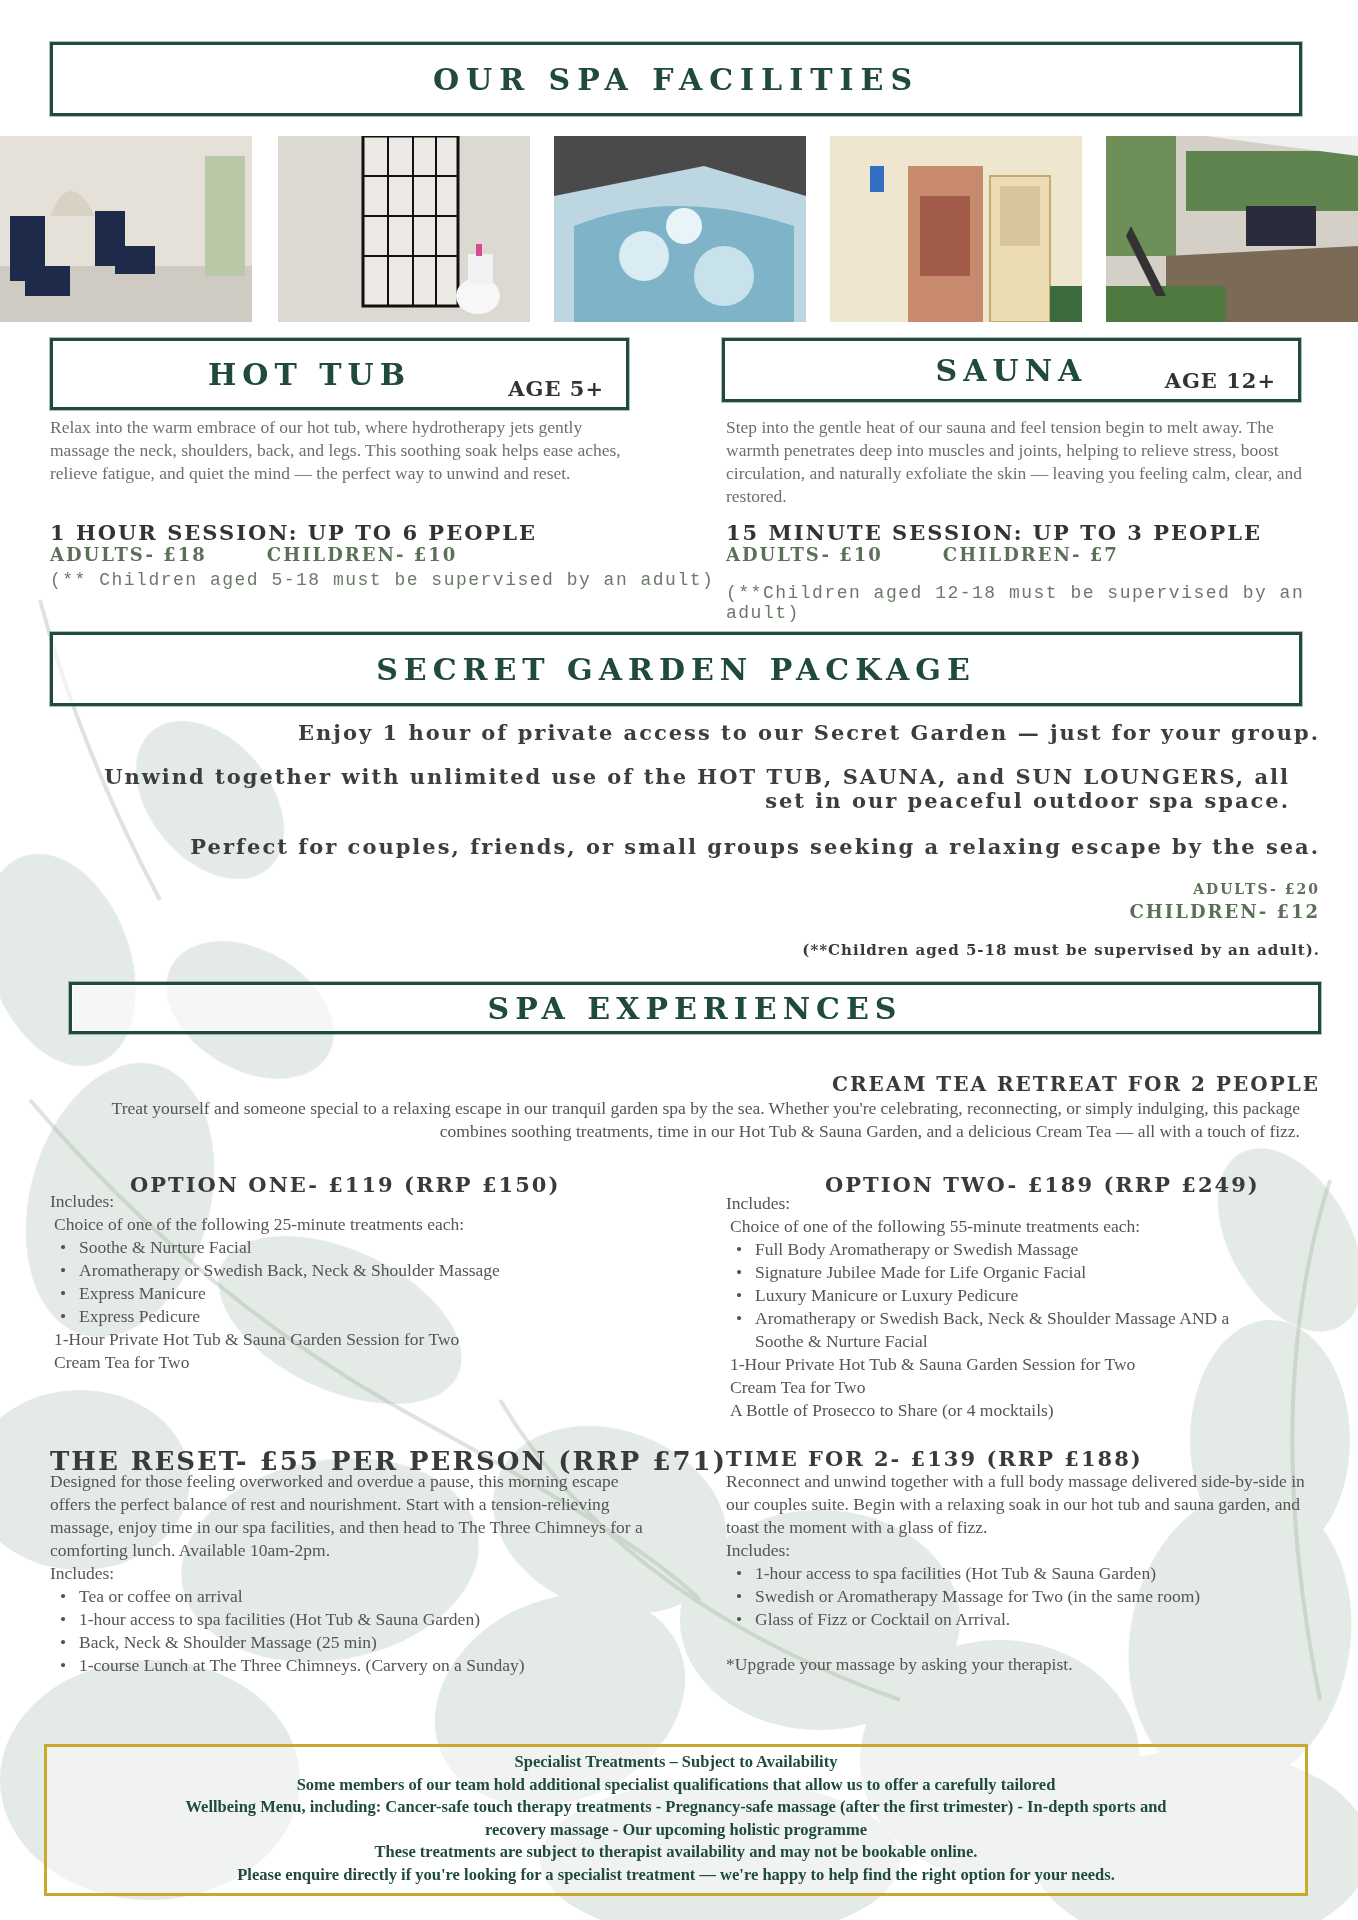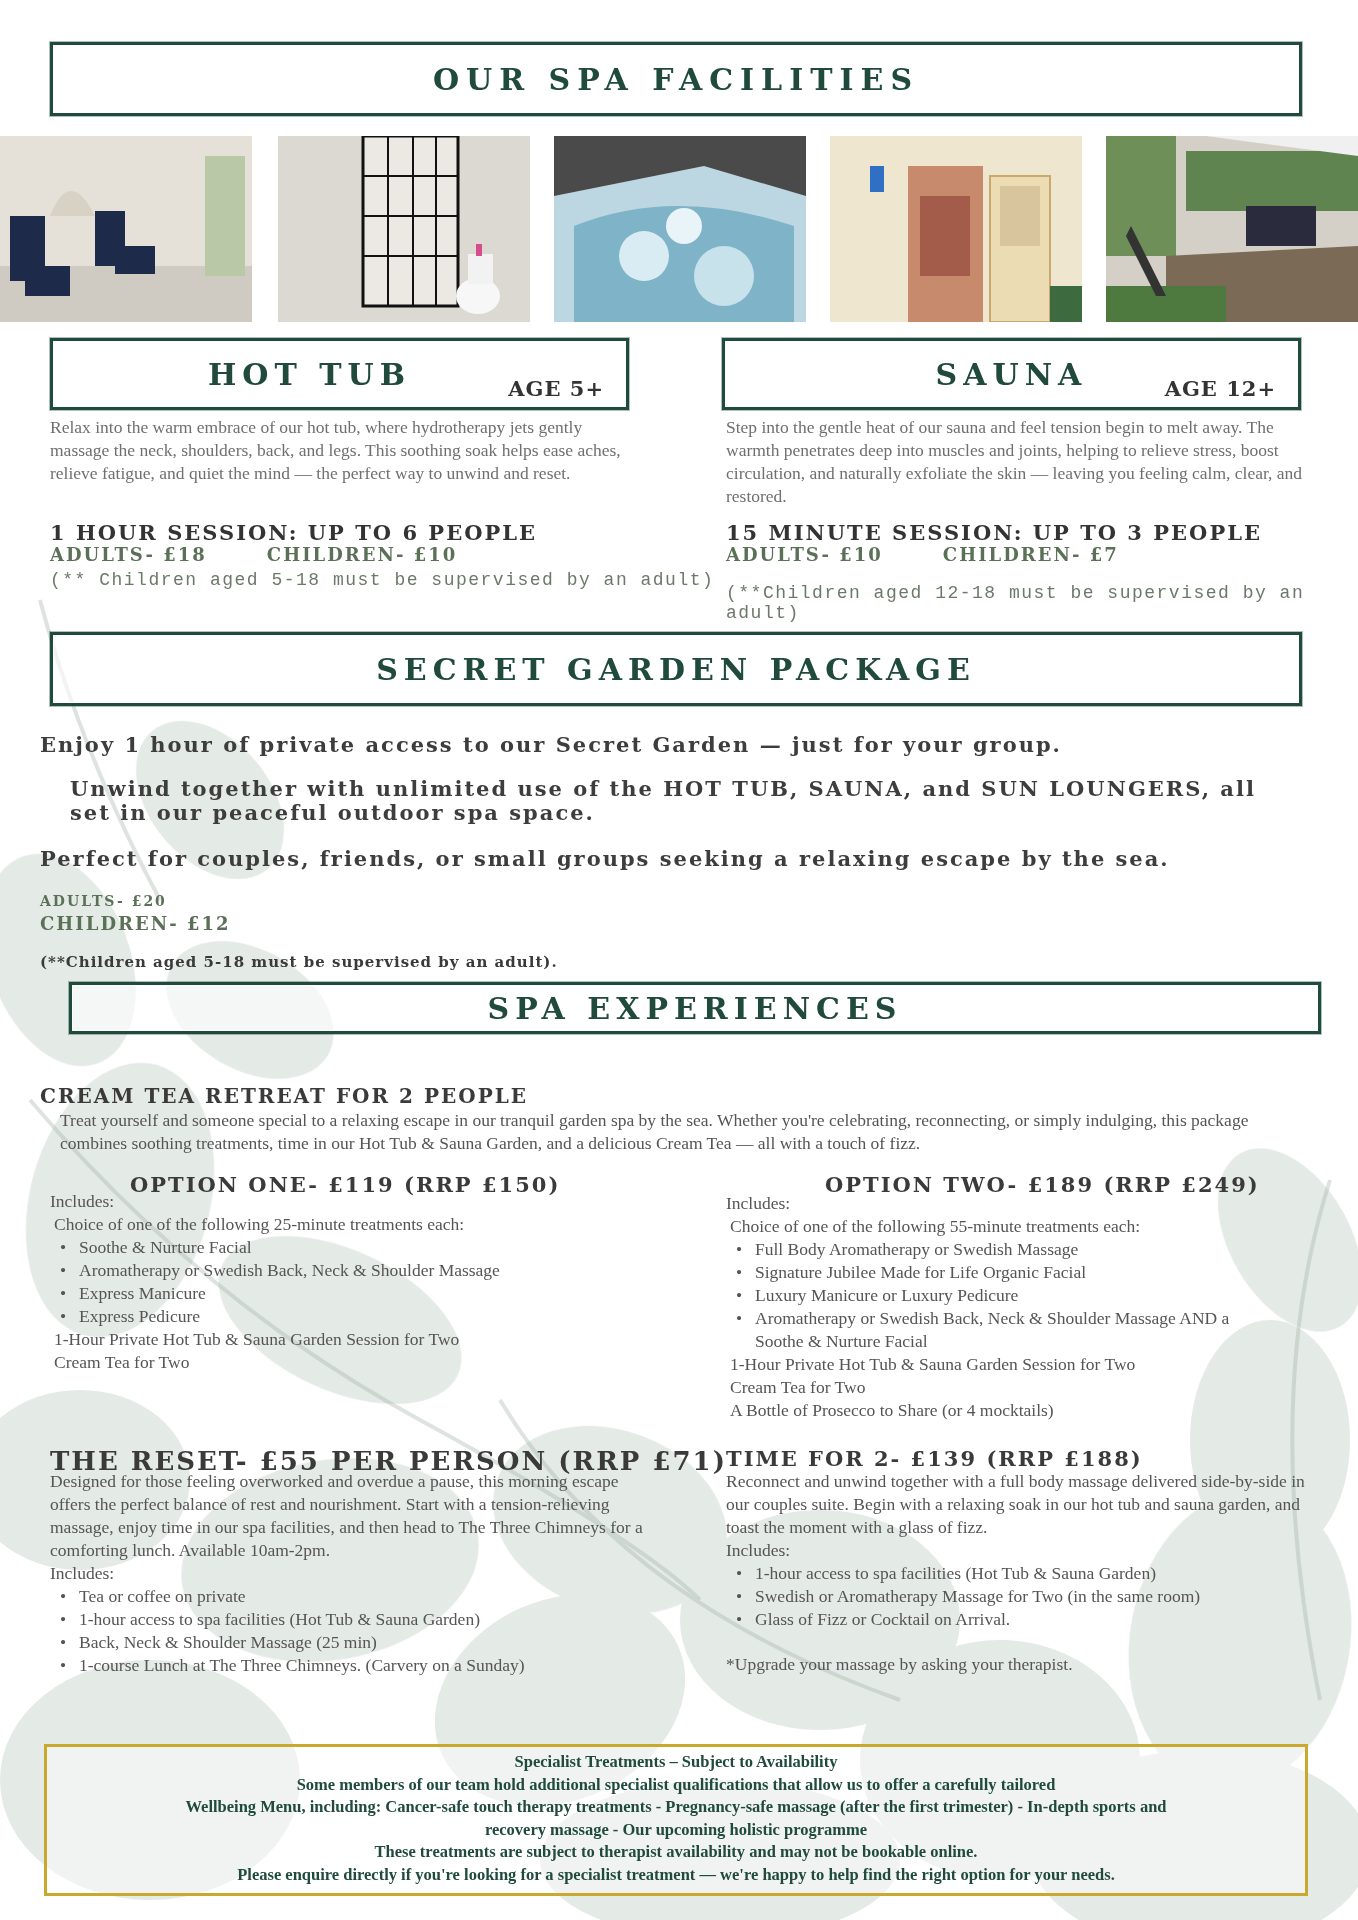--- a/index.html
+++ b/index.html
@@ -34,21 +34,21 @@
     font-size: 21px; color: #333; letter-spacing: 1px;
   }
   .photo { position: absolute; top: 136px; height: 186px; overflow: hidden; }
   .photo svg { width: 100%; height: 100%; display: block; }
 
   .desc { position: absolute; font-family: "Liberation Serif", serif; font-size: 17.5px; line-height: 23px; color: #6f6f6f; }
   .session { position: absolute; font-family: "DejaVu Serif", serif; font-weight: bold; font-size: 21px; letter-spacing: 2px; color: #333; text-align: center; }
   .prices { position: absolute; font-family: "DejaVu Serif", serif; font-weight: bold; font-size: 18px; letter-spacing: 2px; color: #5b7157; display: flex; gap: 60px; }
   .note { position: absolute; font-family: Liberation Mono, monospace; font-size: 18px; letter-spacing: 1.5px; color: #6b7a68; }
 
-  .center-line { position: absolute; left: 40px; width: 1280px; text-align: left; font-family: "DejaVu Serif", serif; font-weight: bold; color: #3d3d3d; letter-spacing: 2px; margin-top: 12px; }
+  .center-line { position: absolute; left: 40px; width: 1280px; text-align: right; font-family: "DejaVu Serif", serif; font-weight: bold; color: #3d3d3d; letter-spacing: 2px; }
 
   .exp-head { position: absolute; font-family: "DejaVu Serif", serif; font-weight: bold; color: #3a3a3a; letter-spacing: 2px; }
   .body-text { position: absolute; font-family: "Liberation Serif", serif; font-size: 17.5px; line-height: 23px; color: #555; }
   .body-text ul { list-style: none; }
   .body-text li { position: relative; padding-left: 29px; }
   .body-text li::before { content: "•"; position: absolute; left: 10px; }
 
   .specialist {
     position: absolute; left: 44px; top: 1744px; width: 1264px; height: 152px;
     border: 3px solid #c9a92d;
@@ -162,21 +162,21 @@
     <span class="age-tag">AGE 5+</span>
   </div>
   <p class="desc" style="left:50px;top:416px;width:590px;">Relax into the warm embrace of our hot tub, where hydrotherapy jets gently massage the neck, shoulders, back, and legs. This soothing soak helps ease aches, relieve fatigue, and quiet the mind — the perfect way to unwind and reset.</p>
   <div class="session" style="left:50px;top:520px;">1 HOUR SESSION: UP TO 6 PEOPLE</div>
   <div class="prices" style="left:50px;top:544px;">
     <span>ADULTS- £18</span>
     <span>CHILDREN- £10</span>
   </div>
   <div class="note" style="left:50px;top:570px;">(** Children aged 5-18 must be supervised by an adult)</div>
 
-  <div class="title-box" style="left:722px;top:338px;width:579px;height:72px;justify-content:center;">
+  <div class="title-box" style="left:722px;top:338px;width:579px;height:64px;justify-content:center;">
     <span class="title-text" style="font-size:30px;">SAUNA</span>
     <span class="age-tag">AGE 12+</span>
   </div>
   <p class="desc" style="left:726px;top:416px;width:590px;">Step into the gentle heat of our sauna and feel tension begin to melt away. The warmth penetrates deep into muscles and joints, helping to relieve stress, boost circulation, and naturally exfoliate the skin — leaving you feeling calm, clear, and restored.</p>
   <div class="session" style="left:726px;top:520px;">15 MINUTE SESSION: UP TO 3 PEOPLE</div>
   <div class="prices" style="left:726px;top:544px;">
     <span>ADULTS- £10</span>
     <span>CHILDREN- £7</span>
   </div>
   <div class="note" style="left:726px;top:570px;margin-top:13px;">(**Children aged 12-18 must be supervised by an adult)</div>
@@ -224,21 +224,21 @@
     <div style="padding-left:4px;">1-Hour Private Hot Tub &amp; Sauna Garden Session for Two</div>
     <div style="padding-left:4px;">Cream Tea for Two</div>
     <div style="padding-left:4px;">A Bottle of Prosecco to Share (or 4 mocktails)</div>
   </div>
 
   <div class="exp-head" style="left:50px;top:1446px;font-size:26px;">THE RESET- £55 PER PERSON (RRP £71)</div>
   <div class="body-text" style="left:50px;top:1470px;width:600px;">
     <p>Designed for those feeling overworked and overdue a pause, this morning escape offers the perfect balance of rest and nourishment. Start with a tension-relieving massage, enjoy time in our spa facilities, and then head to The Three Chimneys for a comforting lunch. Available 10am-2pm.</p>
     <div>Includes:</div>
     <ul>
-      <li>Tea or coffee on private</li>
+      <li>Tea or coffee on arrival</li>
       <li>1-hour access to spa facilities (Hot Tub &amp; Sauna Garden)</li>
       <li>Back, Neck &amp; Shoulder Massage (25 min)</li>
       <li>1-course Lunch at The Three Chimneys. (Carvery on a Sunday)</li>
     </ul>
   </div>
 
   <div class="exp-head" style="left:726px;top:1446px;font-size:21px;">TIME FOR 2- £139 (RRP £188)</div>
   <div class="body-text" style="left:726px;top:1470px;width:600px;">
     <p>Reconnect and unwind together with a full body massage delivered side-by-side in our couples suite. Begin with a relaxing soak in our hot tub and sauna garden, and toast the moment with a glass of fizz.</p>
     <div>Includes:</div>

